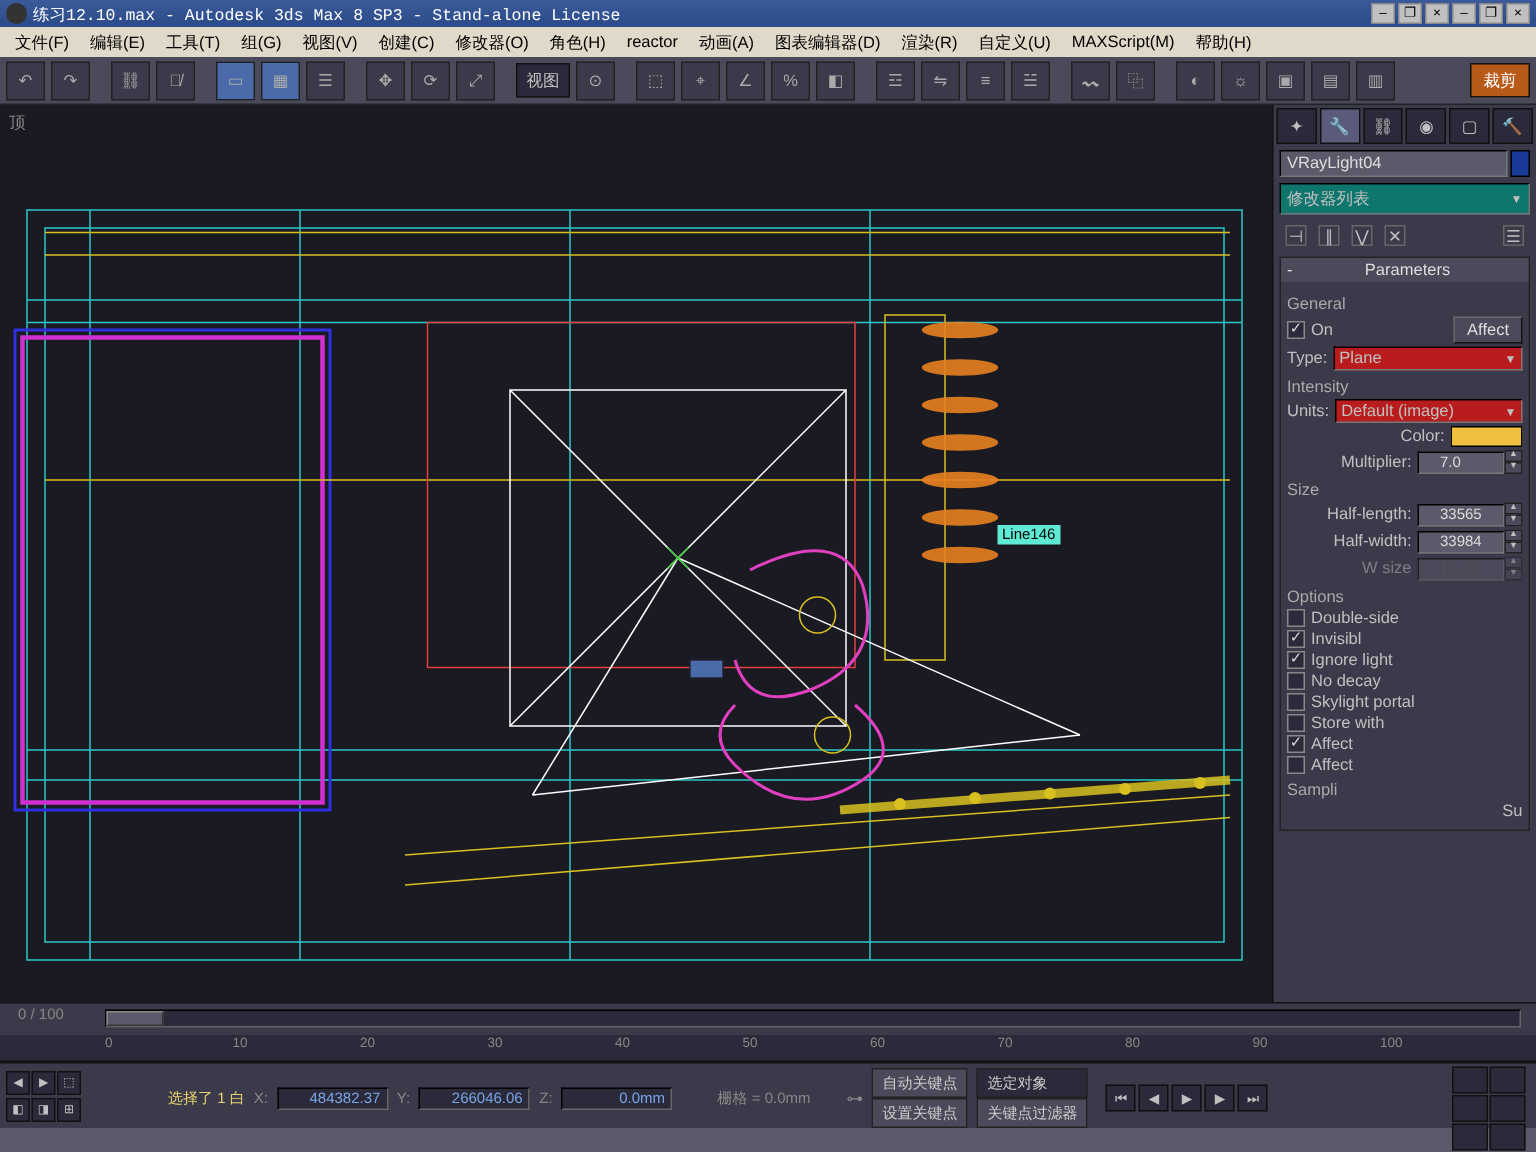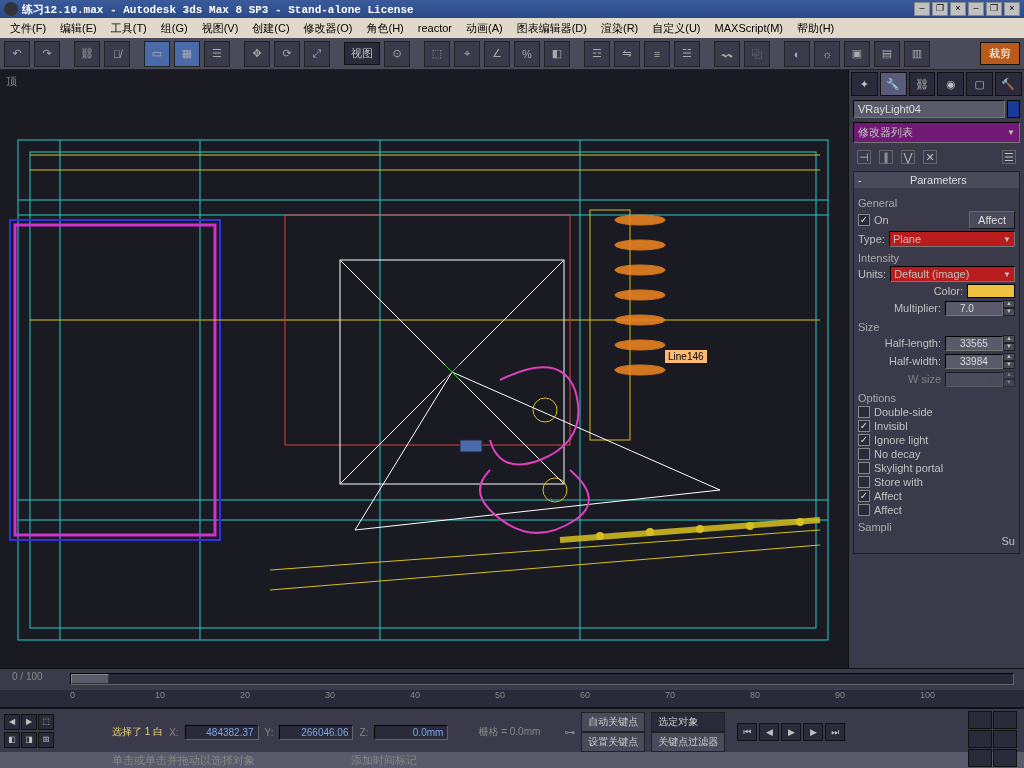--- a/index.html
+++ b/index.html
@@ -1,42 +1,42 @@
 <!DOCTYPE html>
 <html><head>
 <meta charset="utf-8">
 <style>
 * { margin:0; padding:0; box-sizing:border-box; font-family:"SimSun",Arial,sans-serif; font-size:11px; }
 body { width:1024px; height:768px; background:#5a5a6a; overflow:hidden; color:#c0c0c0; }
 .titlebar { height:18px; background:linear-gradient(#3a5a9a,#2a4a8a); display:flex; align-items:center; color:#fff; padding:0 4px; }
 .titlebar .icon { width:14px; height:14px; background:#333; border-radius:50%; margin-right:4px; }
-.titlebar .title { flex:1; font-weight:bold; font-family:"Courier New",monospace; }
+.titlebar .title { flex:1; font-weight:normal; font-family:"Courier New",monospace; }
 .winbtns { display:flex; gap:2px; }
 .winbtn { width:16px; height:14px; background:#c0c0c0; border:1px solid #888; color:#000; text-align:center; line-height:11px; font-size:9px; cursor:pointer; }
 .menubar { height:20px; background:#e0d8c8; display:flex; align-items:center; padding:0 4px; gap:2px; color:#000; }
 .menuitem { padding:2px 6px; cursor:pointer; }
 .toolbar { height:32px; background:#4a4a5a; display:flex; align-items:center; padding:0 4px; gap:4px; border-bottom:1px solid #222; }
 .tbtn { width:26px; height:26px; background:#3a3a4a; border:1px solid #222; display:flex; align-items:center; justify-content:center; cursor:pointer; color:#aaa; }
 .tbtn.sel { background:#4a6aaa; }
 .tsep { width:6px; }
 .toolbar .label { background:#2a2a3a; padding:3px 6px; border:1px solid #111; }
 .toolbar .crop { margin-left:auto; background:#b85a1a; color:#fff; padding:3px 8px; border:1px solid #111; cursor:pointer;font-family:Liberation Serif, serif; }
 .main { display:flex; height:598px; }
 .viewport-wrap { flex:1; background:#1a1a22; position:relative; overflow:hidden; }
 .vplabel { position:absolute; top:4px; left:6px; color:#888; z-index:5; }
 .viewport { position:absolute; inset:0; }
-.linetag { position:absolute; top:280px; left:665px; background:#fdba74; color:#000; padding:1px 3px; font-size:10px; z-index:10;}
+.linetag { position:absolute; top:280px; left:665px; background:#5eead4; color:#000; padding:1px 3px; font-size:10px; z-index:10;}
 .cmdpanel { width:176px; background:#3a3a4a; border-left:1px solid #111; display:flex; flex-direction:column; overflow:hidden; }
 .cprow { display:flex; gap:2px; padding:2px; }
 .cpbtn { flex:1; height:24px; background:#2a2a3a; border:1px solid #111; display:flex; align-items:center; justify-content:center; cursor:pointer; }
 .cpbtn.sel { background:#5a5a7a; }
 .objname { margin:2px 4px; display:flex;}
 .objname input { flex:1; background:#5a5a6a;border:1px inset #222;color:#ddd;padding:2px 4px;}
 .objname .colorbox{width:16px;height:18px;background:#1a3a9a;border:1px solid #000;margin-left:2px;}
-.modlist { margin:2px 4px; background:#701a75; border:1px inset #222; padding:2px 4px; display:flex;justify-content:space-between;align-items:center;}
+.modlist { margin:2px 4px; background:#0f766e; border:1px inset #222; padding:2px 4px; display:flex;justify-content:space-between;align-items:center;}
 .modlist .arrow{font-size:8px;}
 .stackrow { margin:2px 4px; height:20px; display:flex; gap:8px; align-items:center; padding:0 4px;}
 .stackrow .i{width:14px;height:14px;border:1px solid #666;display:flex;align-items:center;justify-content:center;cursor:pointer;}
 .rollup { margin:2px 4px; background:#3a3a4a; border:1px solid #222; }
 .rollup-hdr { background:#4a4a5a; padding:2px 4px; text-align:center; color:#ddd; cursor:pointer;}
 .rollup-body { padding:4px; }
 .section-t { color:#aaa; margin:3px 0 1px; padding-top:2px;}
 .row { display:flex; align-items:center; gap:4px; margin:2px 0; }
 .row label{ flex:0 0 auto;}
 .cb { width:12px;height:12px;border:1px solid #888;background:#2a2a3a;display:inline-flex;align-items:center;justify-content:center;cursor:pointer;}
@@ -420,25 +420,20 @@
         <div class="akbtn">关键点过滤器</div>
       </div>
       <div class="play">
         <div class="pbtn">⏮</div>
         <div class="pbtn">◀</div>
         <div class="pbtn">▶</div>
         <div class="pbtn">▶</div>
         <div class="pbtn">⏭</div>
       </div>
     </div>
-    <div class="r2">
-      <span>单击或单击并拖动以选择对象</span>
-      <span style="width:80px"></span>
-      <span>添加时间标记</span>
-    </div>
   </div>
   <div class="viewnav">
     <div class="vbtn"></div>
     <div class="vbtn"></div>
     <div class="vbtn"></div>
     <div class="vbtn"></div>
     <div class="vbtn"></div>
     <div class="vbtn"></div>
   </div>
 </div>

